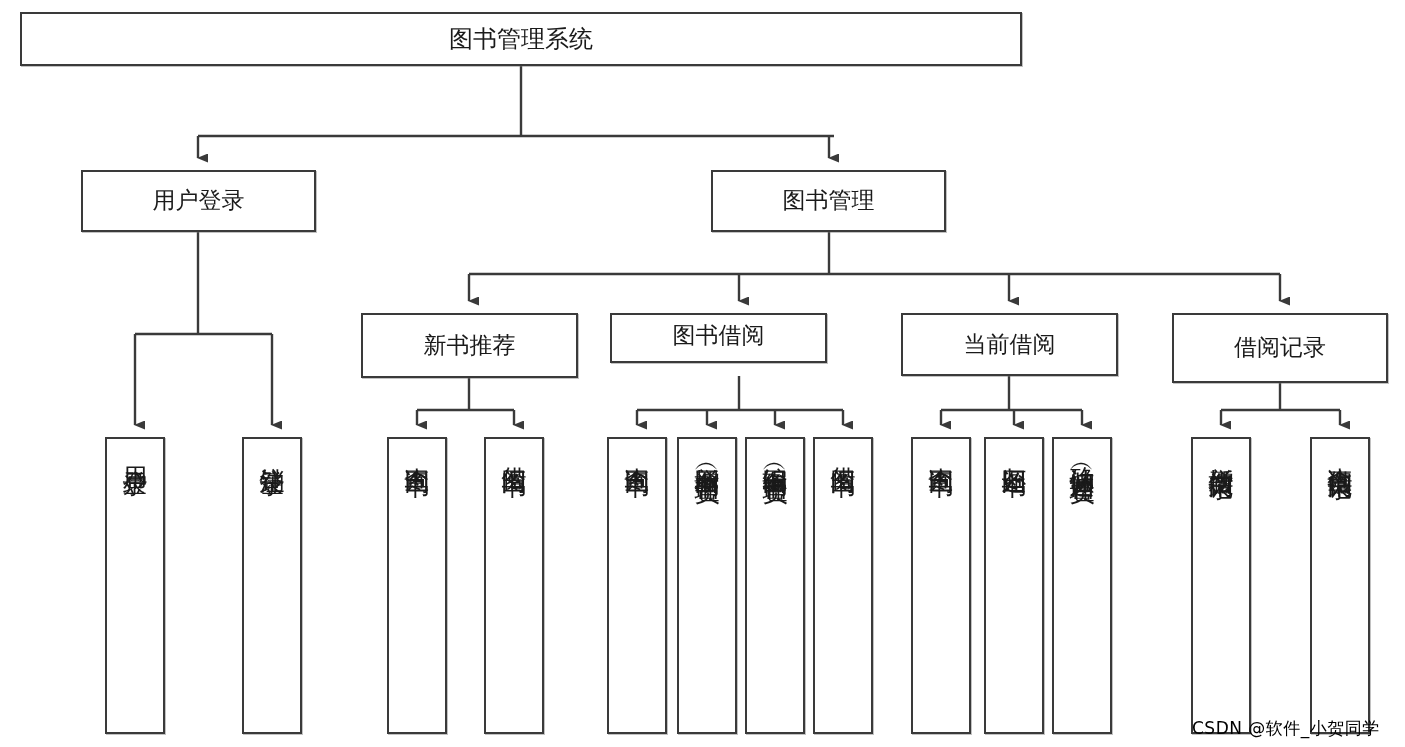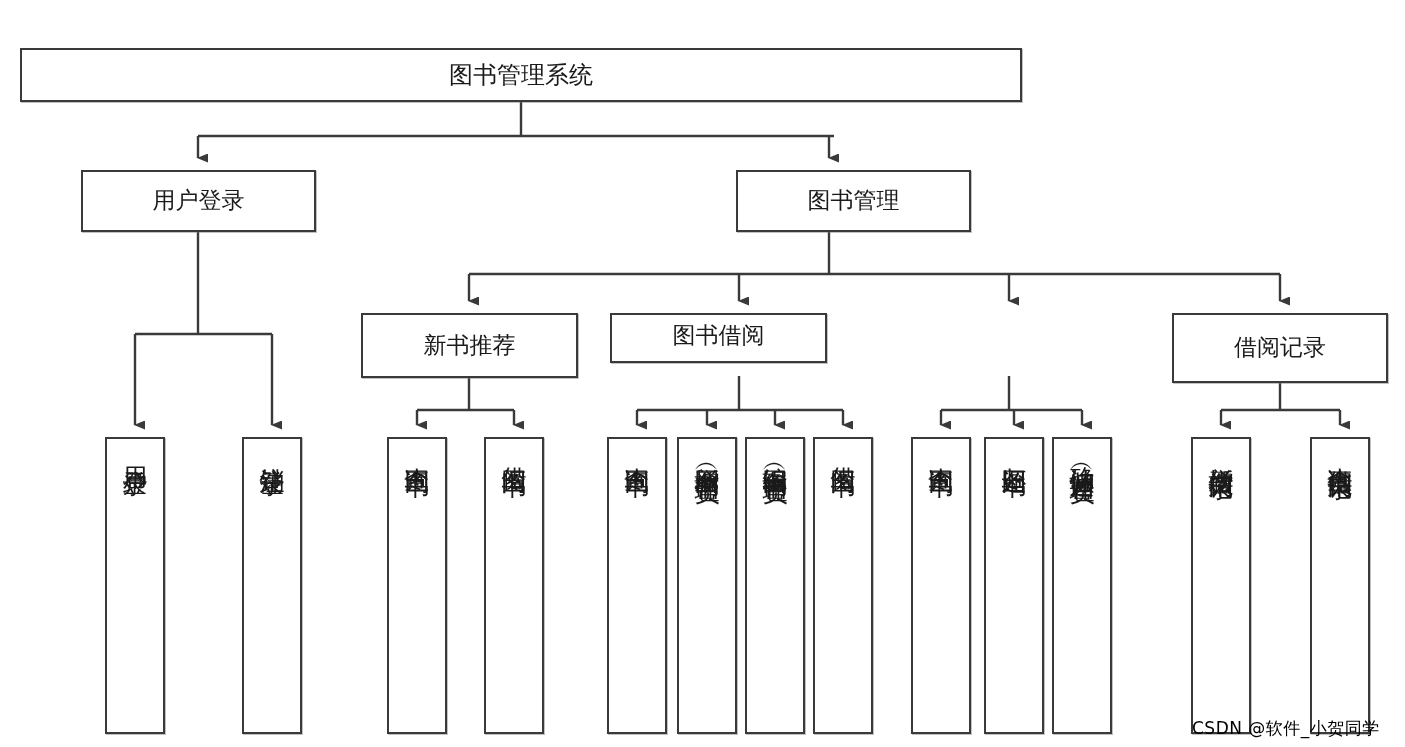--- a/index.html
+++ b/index.html
@@ -118,36 +118,39 @@
       <path d="M1014,410 L1014,425" marker-end="url(#arrow)"></path>
       <path d="M1082,410 L1082,425" marker-end="url(#arrow)"></path>
 
       <path d="M1280,376 L1280,410"></path>
       <path d="M1221,410 L1340,410"></path>
       <path d="M1221,410 L1221,425" marker-end="url(#arrow)"></path>
       <path d="M1340,410 L1340,425" marker-end="url(#arrow)"></path>
     </g>
   </svg>
 
-  <div class="node horiz title" style="left:20px; top:12px; width:1002px; height:54px;margin-top:36px;">
+  <div class="node horiz title" style="left:20px; top:12px; width:1002px; height:54px;">
     <span class="label">图书管理系统</span>
   </div>
 
   <div class="node horiz" style="left:81px; top:170px; width:235px; height:62px;">
     <span class="label">用户登录</span>
   </div>
-  <div class="node horiz" style="left:711px; top:170px; width:235px; height:62px;margin-left:25px;">
+  <div class="node horiz" style="left:711px; top:170px; width:235px; height:62px;">
     <span class="label">图书管理</span>
   </div>
 
   <div class="node horiz" style="left:361px; top:313px; width:217px; height:65px;">
     <span class="label">新书推荐</span>
   </div>
   <div class="node horiz" style="left:610px; top:313px; width:217px; height:50px;font-family:Liberation Mono, monospace;">
     <span class="label">图书借阅</span>
+  </div>
+  <div class="node horiz" style="left:901px; top:313px; width:217px; height:63px;">
+    <span class="label">当前借阅</span>
   </div>
   <div class="node horiz" style="left:1172px; top:313px; width:216px; height:70px;">
     <span class="label">借阅记录</span>
   </div>
 
   <div class="node vert" style="left:105px; top:437px; width:60px; height:297px;">
     <span class="label">用户登录</span>
   </div>
   <div class="node vert" style="left:242px; top:437px; width:60px; height:297px;">
     <span class="label">注销登录</span>

